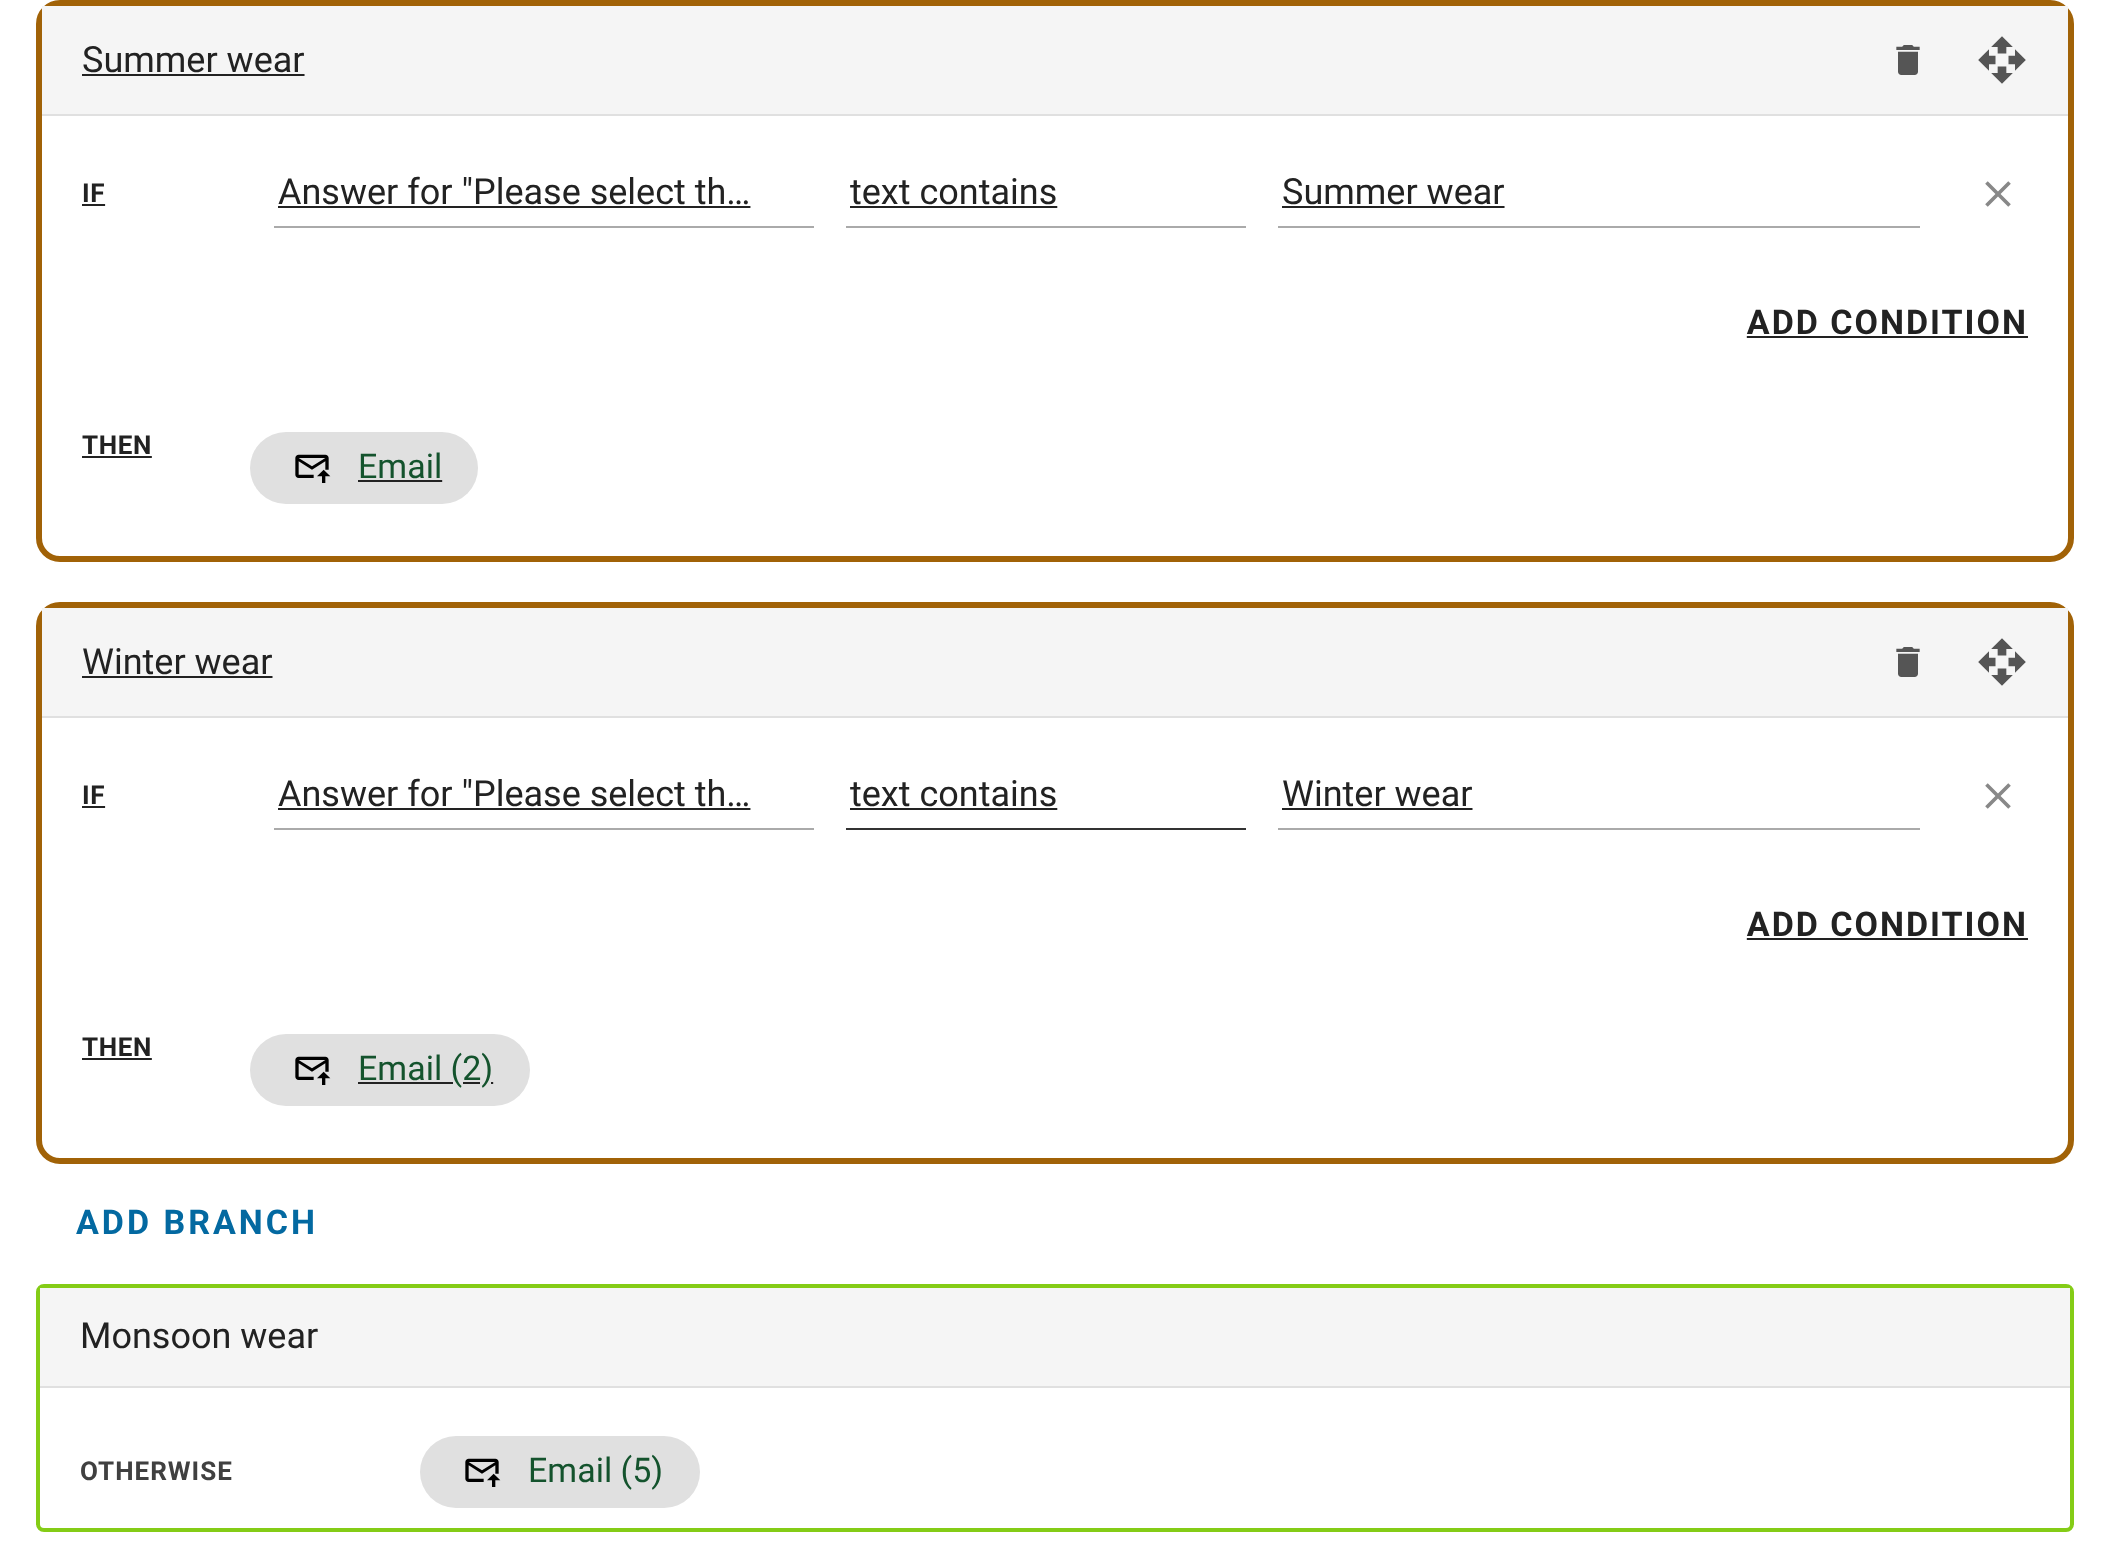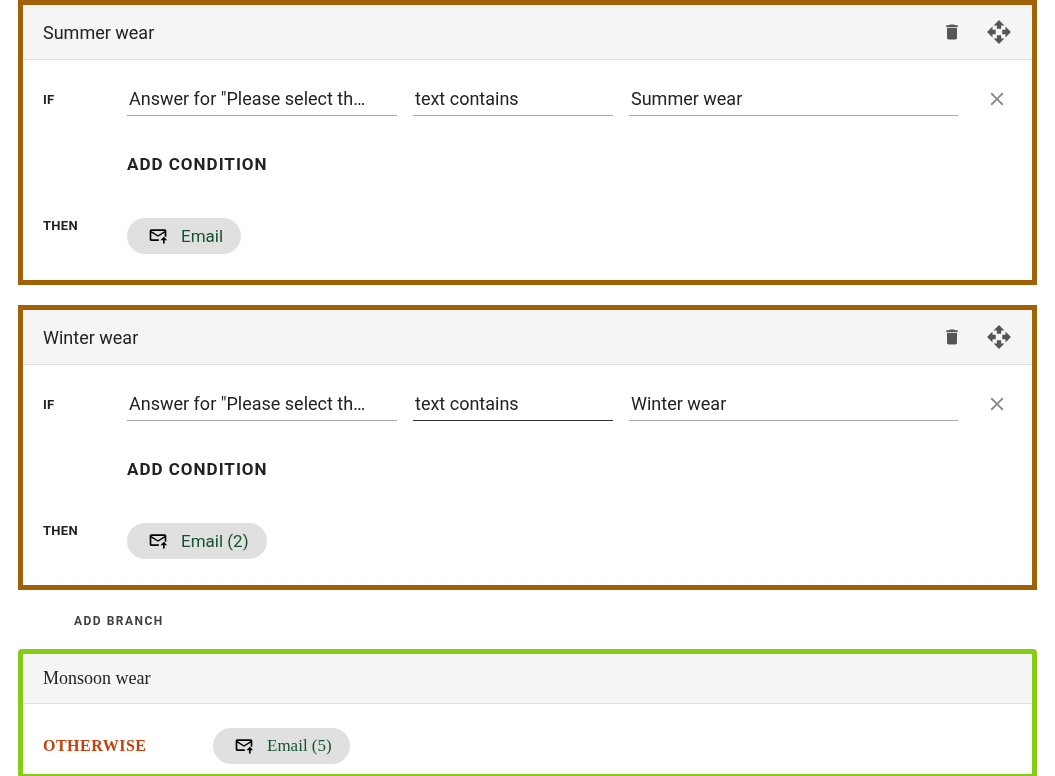--- a/index.html
+++ b/index.html
@@ -8,24 +8,25 @@
       padding: 0;
     }
     body {
       font-family: -apple-system, BlinkMacSystemFont, "Segoe UI", Roboto, Arial, sans-serif;
       background: #ffffff;
       padding: 0;
       width: 1055px;
       color: #222;
     }
     .branch-card {
-      border: 5px solid #a16207;
-      border-radius: 0;
+      border: 3px solid #a16207;
+      border-radius: 12px;
       margin: 0 18px 20px 18px;
       background: #fff;
+      text-decoration: underline;
     }
     .branch-header {
       display: flex;
       align-items: center;
       justify-content: space-between;
       padding: 14px 20px;
       background: #f5f5f5;
       border-bottom: 1px solid #e0e0e0;
     }
     .branch-title {
@@ -50,21 +51,21 @@
     }
     .icon-btn svg {
       display: block;
     }
     .branch-body {
       padding: 22px 20px 26px 20px;
     }
     .cond-row {
       display: flex;
       align-items: center;
-      gap: 0;
+      gap: 12px;
     }
     .label-col {
       width: 84px;
       font-size: 13px;
       font-weight: 700;
       color: #222;
       letter-spacing: 0.3px;
     }
     .cond-fields {
       display: flex;
@@ -100,20 +101,21 @@
       cursor: pointer;
       padding: 4px;
       margin-left: 8px;
       color: #888;
       display: flex;
       align-items: center;
     }
     .add-cond-row {
       display: flex;
       margin-top: 38px;
+      justify-content: flex-end;
     }
     .add-cond-btn {
       margin-left: 84px;
       background: none;
       border: none;
       font-size: 17px;
       font-weight: 700;
       letter-spacing: 1px;
       color: #222;
       cursor: pointer;
@@ -137,47 +139,45 @@
     .chip-label {
       font-size: 17px;
       color: #14532d;
     }
     .add-branch-row {
       padding: 0 0 20px 38px;
     }
     .add-branch-btn {
       background: none;
       border: none;
-      font-size: 12px;
+      font-size: 17px;
       font-weight: 700;
       letter-spacing: 1.5px;
-      color: #404040;
-      cursor: pointer;
-      font-family: inherit;
-      margin-left: 36px;
+      color: #0369a1;
+      cursor: pointer;
+      font-family: inherit;
     }
     .otherwise-card {
-      border: 5px solid #84cc16;
+      border: 2px solid #84cc16;
       border-radius: 4px;
       margin: 0 18px 0 18px;
       background: #fff;
-      font-family: Liberation Serif, serif;
     }
     .otherwise-body {
       padding: 24px 20px 10px 20px;
     }
     .otherwise-row {
       display: flex;
       align-items: center;
     }
     .otherwise-label {
       width: 170px;
-      font-size: 16px;
-      font-weight: 700;
-      color: #c2410c;
+      font-size: 13px;
+      font-weight: 700;
+      color: #404040;
       letter-spacing: 0.5px;
     }
     svg { fill: currentColor; }
   </style>
 </head>
 <body>
 
 <div class="branch-card">
   <div class="branch-header">
     <div class="branch-title">Summer wear</div>

